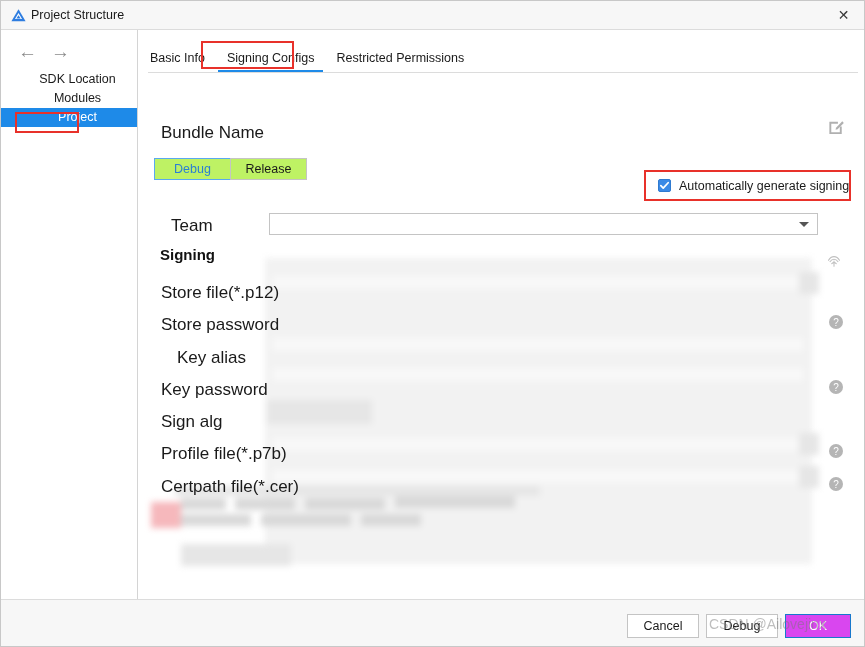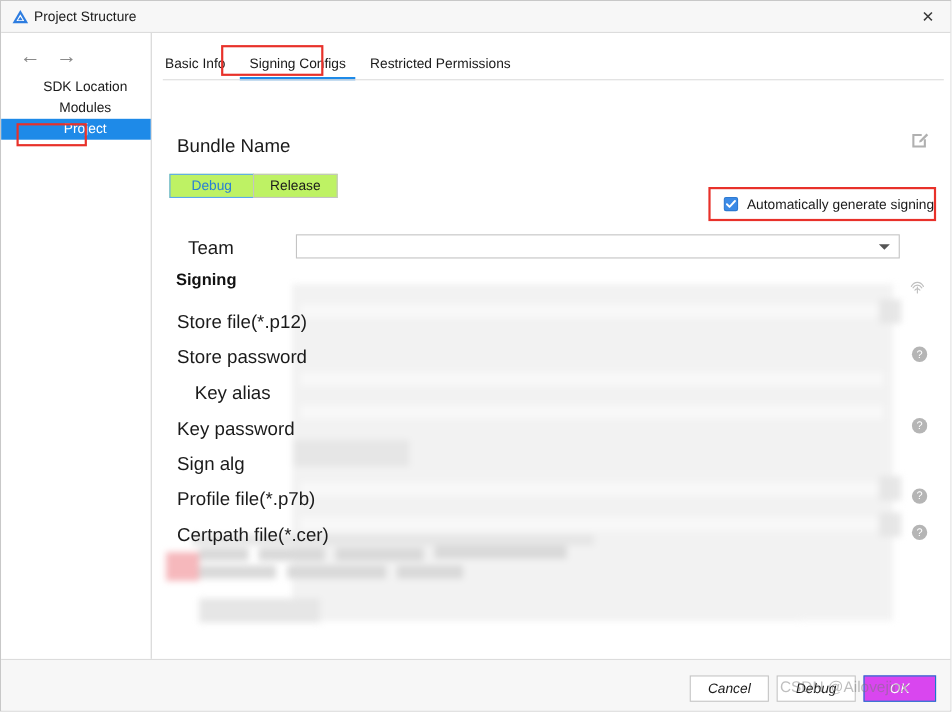--- a/index.html
+++ b/index.html
@@ -247,21 +247,20 @@
     border-top: 1px solid #dcdcdc;
   }
   .dlg-btn {
     position: absolute; top: 14px;
     height: 24px;
     display: flex; align-items: center; justify-content: center;
     font-size: 12.5px;
     border: 1px solid #c4c4c4;
     background: #ffffff; color: #1a1a1a;
     cursor: pointer;
-    font-style: italic;
   }
   #btn-cancel { left: 626px; width: 72px; }
   #btn-apply  { left: 705px; width: 72px; }
   #btn-ok     { left: 784px; width: 66px; background: #d946ef; color: #ffffff; border-color: #1878cc; }
 
   
   #watermark {
     position: absolute; left: 708px; top: 615px;
     font-size: 14px;
     color: rgba(120,120,120,0.48);

